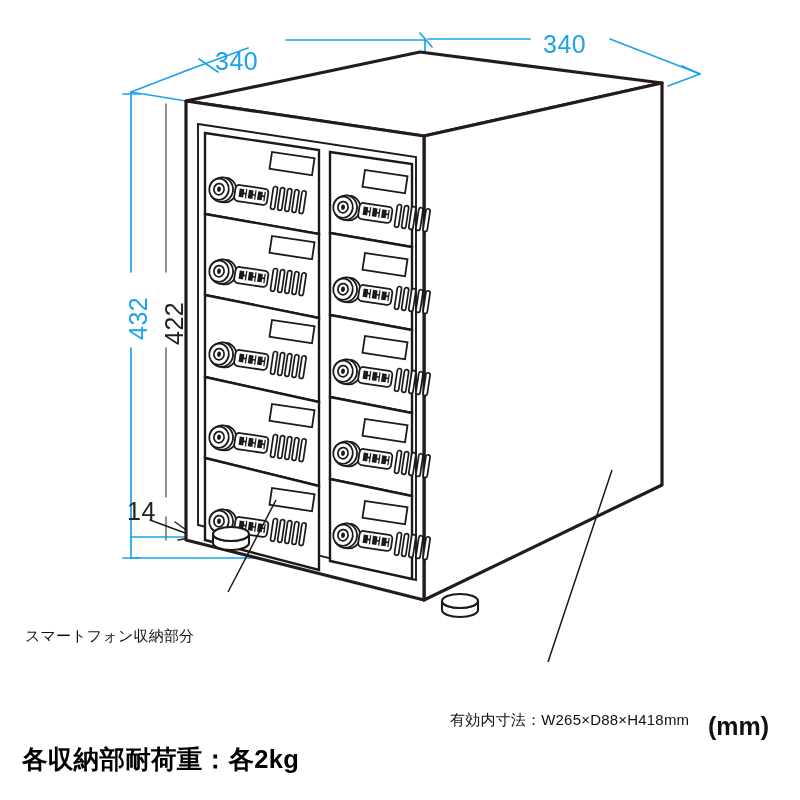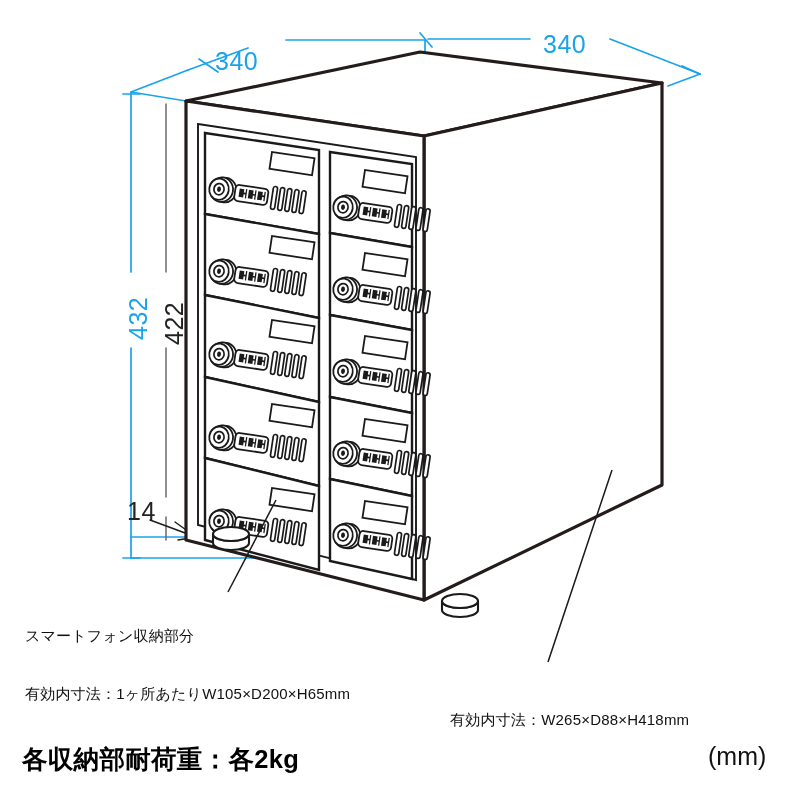--- a/index.html
+++ b/index.html
@@ -246,28 +246,27 @@
   <div class="txt dim-cyan" style="left:543px; top:28px;">340</div>
 
   <div class="txt dim-cyan rot90" style="left:122px; top:340px;">432</div>
 
   <div class="txt dim-black rot90" style="left:158px; top:345px;">422</div>
 
   <div class="txt dim-black" style="left:127px; top:495px;">14</div>
 
   <div class="txt anno" style="left:25px; top:588px;">
     <span class="anno-line">スマートフォン収納部分</span>
-    <span class="anno-line">有効内寸法：1ヶ所あたりW105×D200×H65mm</span>
   </div>
 
   <div class="txt anno" style="left:450px; top:672px;">
     <span class="anno-line">有効内寸法：W265×D88×H418mm</span>
   </div>
 
   <div class="txt bold-spec" style="left:22px; top:678px;">
     <span class="anno-line">各収納部耐荷重：各2kg</span>
     
     
   </div>
 
-  <div class="txt unit" style="left:708px; top:740px;">(mm)</div>
+  <div class="txt unit" style="left:708px; top:710px;font-weight:bold;">(mm)</div>
 
 </div>
 
 </body></html>

